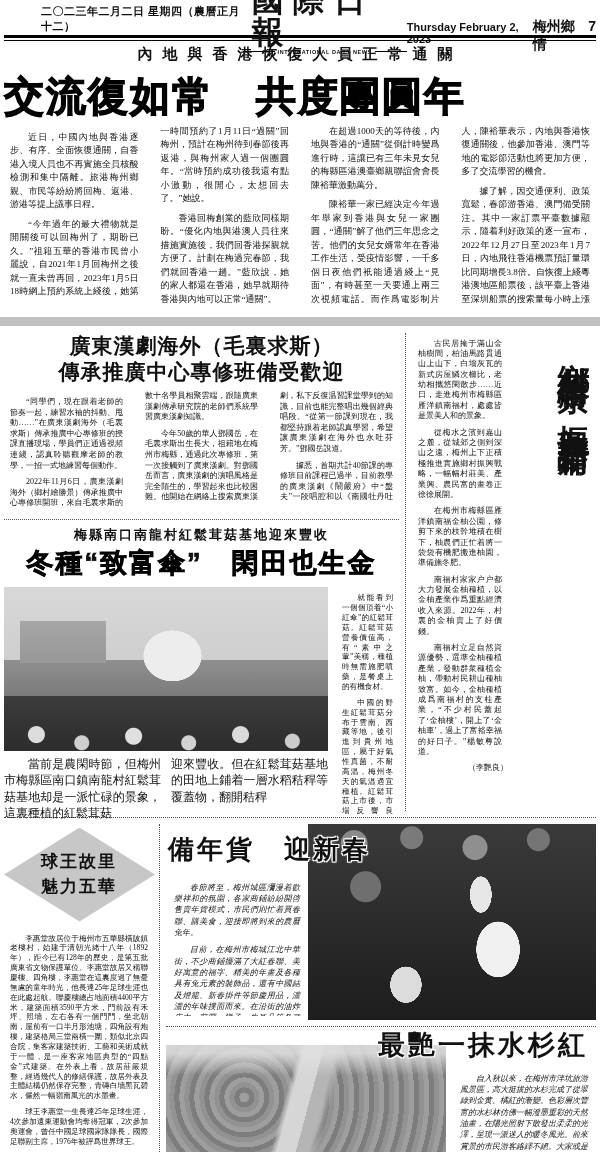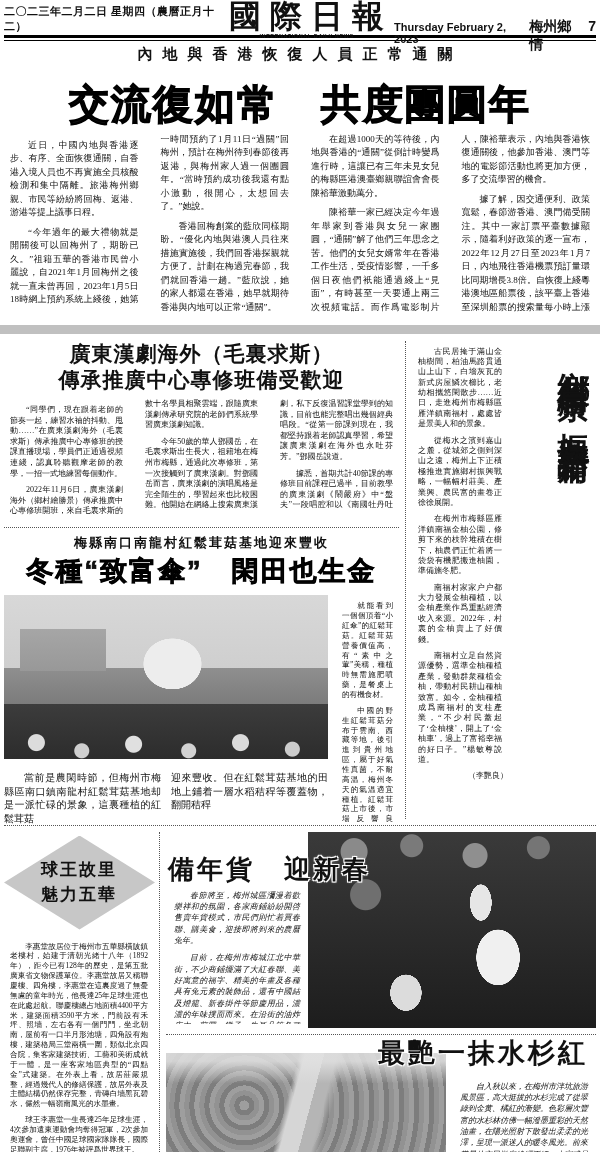--- a/index.html
+++ b/index.html
@@ -2,37 +2,37 @@
 <html><head>
 <meta charset="utf-8">
 <style>
   html,body{margin:0;padding:0;background:#e9e9e9;}
   .page{width:600px;height:1152px;margin:0 auto;background:#fff;color:#111;
     font-family:"Liberation Serif","DejaVu Serif",serif;overflow:hidden;position:relative;box-sizing:border-box;padding:3px 4px 0;}
   .sans{font-family:"Liberation Sans","DejaVu Sans",sans-serif;}
 
   
   .hdr{display:flex;align-items:center;justify-content:space-between;height:32px;}
-  .hdr-date-cn{font-weight:bold;font-size:11px;letter-spacing:.5px;}
+  .hdr-date-cn{font-weight:bold;font-size:11px;letter-spacing:.5px;margin-left:37px;}
   .masthead{display:flex;flex-direction:column;align-items:center;width:190px;}
   .masthead-cn{font-weight:bold;font-size:32px;letter-spacing:9px;line-height:1;padding-left:9px;}
   .masthead-sub{display:flex;align-items:center;width:100%;gap:3px;margin-top:1px;}
   .masthead-sub .ln{flex:1;border-top:1px solid #000;height:0;}
   .masthead-en{font-size:5.5px;font-weight:bold;letter-spacing:.6px;white-space:nowrap;}
   .hdr-right{display:flex;align-items:baseline;gap:8px;}
   .hdr-date-en{font-weight:bold;font-size:11px;margin-top:36px;}
   .hdr-section{font-weight:bold;font-size:14px;}
   .rule-thick{border-top:3px solid #000;}
   .rule-thin{border-top:1px solid #000;margin-top:2px;}
 
   
   .lead{padding-top:4px;}
   .lead-kicker{text-align:center;font-weight:bold;font-size:15px;letter-spacing:10px;line-height:1.3;}
-  .lead-headline{text-align:center;font-weight:bold;font-size:40px;line-height:1.15;letter-spacing:2px;
-    -webkit-text-stroke:1.2px #000;margin:16px 0 6px;}
+  .lead-headline{font-weight:bold;font-size:40px;line-height:1.15;letter-spacing:2px;
+    -webkit-text-stroke:1.2px #000;margin:8px 0 6px;}
   .lead-body{height:186px;column-count:4;column-gap:10px;font-size:9px;line-height:1.5;
     text-align:justify;overflow:hidden;}
   p.art{margin:6px;text-indent:2em;}
   p.byline{margin:0;text-indent:0;text-align:right;}
 
   .gray-band{height:9px;background:#c0c0c0;margin:6px -4px 7px;}
 
   
   .mid{display:flex;height:478px;}
   .mid-left{width:438px;padding-right:6px;border-right:1px dotted #555;box-sizing:border-box;}
@@ -53,21 +53,21 @@
       radial-gradient(circle at 73% 90%, #dadada 0 8px, transparent 9px),
       radial-gradient(circle at 89% 94%, #cccccc 0 7px, transparent 8px),
       radial-gradient(ellipse 48px 42px at 52% 42%, #ededed 0 60%, transparent 61%),
       radial-gradient(ellipse 19px 25px at 52% 38%, #9d9d9d 0 60%, transparent 61%),
       linear-gradient(#a6a6a6,#989898),
       linear-gradient(#3c3c3c,#2c2c2c),
       linear-gradient(#8f8f8f,#767676),
       linear-gradient(#d8d8d8,#c3c3c3);
     background-size:auto,auto,auto,auto,auto,auto,auto,auto,86px 42px,100% 34%,100% 28%,100% 100%;
     background-position:0 0,0 0,0 0,0 0,0 0,0 0,0 0,0 0,16px 34px,left bottom,50% 62%,top;}
-  .dz-caps{display:flex;gap:10px;margin-top:12px;font-size:10px;line-height:1.35;text-align:justify;}
+  .dz-caps{display:flex;gap:10px;margin-top:5px;font-size:12px;line-height:1.35;text-align:justify;}
   .dz-caps>p{flex:1;margin:0;}
   .dz-side{flex:1;font-size:7.6px;line-height:1.3;text-align:justify;overflow:hidden;}
 
   .xc{flex:1;display:flex;padding-left:6px;gap:40px;}
   .xc-text{width:96px;font-size:8px;line-height:1.3;text-align:justify;overflow:hidden;}
   .xc-vtitle{flex:1;writing-mode:vertical-rl;font-weight:bold;font-size:32px;letter-spacing:5px;
     margin:4px auto 0;height:462px;text-align:left;padding-left:4px;}
 
   
   .bot{display:flex;height:352px;margin-top:2px;}
@@ -85,21 +85,21 @@
       radial-gradient(circle at 36% 7%, #7a7a7a 0 11px, transparent 12px),
       radial-gradient(circle at 58% 12%, #8f8f8f 0 12px, transparent 13px),
       radial-gradient(circle at 80% 8%, #757575 0 11px, transparent 12px),
       radial-gradient(ellipse 18px 30px at 60% 36%, #e6e6e6 0 60%, transparent 61%),
       radial-gradient(ellipse 36px 46px at 66% 64%, #f0f0f0 0 60%, transparent 61%),
       radial-gradient(ellipse 26px 30px at 34% 82%, #dcdcdc 0 60%, transparent 61%),
       radial-gradient(circle at 20% 32%, #6f6f6f 0 15px, transparent 16px),
       linear-gradient(#3a3a3a,#1d1d1d);
     background-repeat:no-repeat;}
   .outline-w{text-shadow:-1px -1px 0 #fff,1px -1px 0 #fff,-1px 1px 0 #fff,1px 1px 0 #fff,0 0 3px #fff;}
-  .nh-title{position:absolute;left:2px;top:8px;z-index:2;font-weight:bold;font-size:26px;letter-spacing:3px;white-space:nowrap;margin-top:12px;}
+  .nh-title{position:absolute;left:2px;top:8px;z-index:2;font-weight:bold;font-size:26px;letter-spacing:3px;white-space:nowrap;}
   .nh-body{position:absolute;left:2px;top:52px;width:138px;font-size:8px;line-height:1.42;
     font-style:italic;text-align:justify;height:140px;overflow:hidden;}
   .nh-byline{font-style:italic;font-weight:bold;text-align:right;margin:0;}
   .br-bottom{position:relative;height:150px;margin-top:4px;}
   .forest-photo{position:absolute;left:0;top:12px;width:280px;height:138px;background-color:#8c8c8c;
     background-image:
       linear-gradient(to bottom, rgba(225,225,225,.85) 0 6%, transparent 22%),
       linear-gradient(105deg, transparent 42%, #d6d6d6 44% 50%, #b5b5b5 50% 54%, transparent 57%),
       repeating-radial-gradient(circle at 28% 38%, #9e9e9e 0 5px, #7d7d7d 5px 10px, #929292 10px 15px),
       repeating-radial-gradient(circle at 76% 60%, #a4a4a4 0 6px, #787878 6px 12px);

